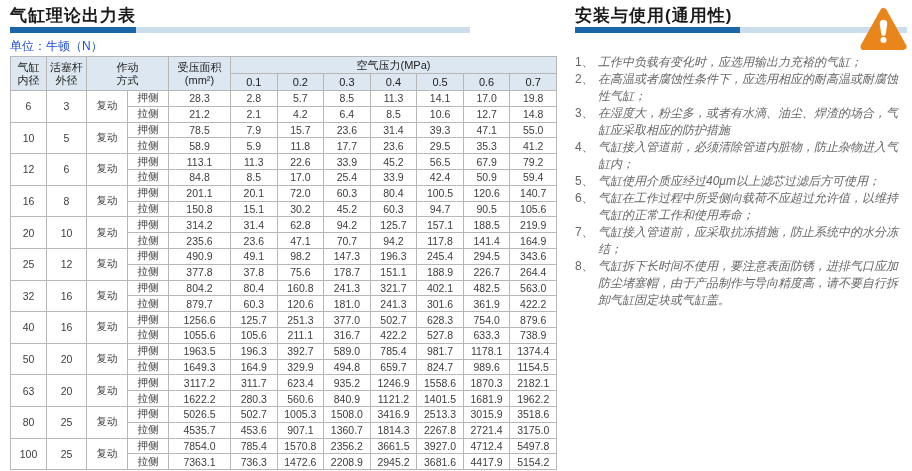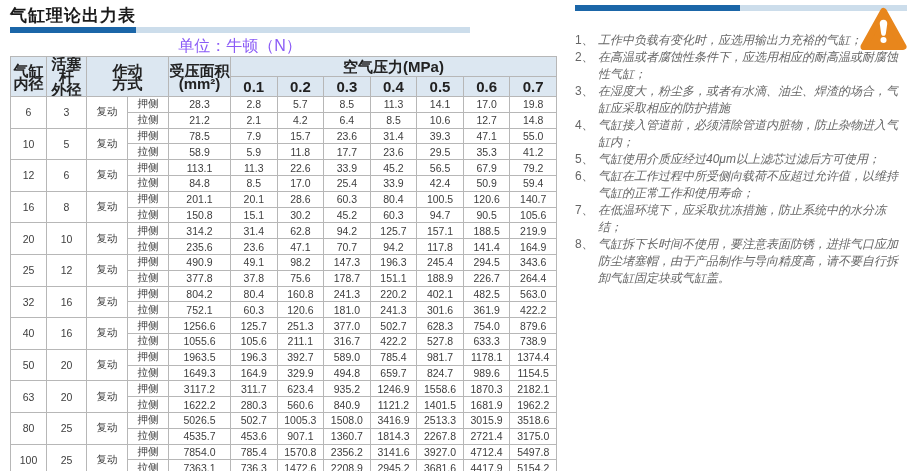--- a/index.html
+++ b/index.html
@@ -34,23 +34,23 @@
     background: var(--accent-dark, #1b66a8);
   }
 
   
   .left-panel { position: absolute; left: 10px; top: 5px; width: 460px; }
   .left-panel .title-bar .dark { width: 126px; }
   .unit-label {
     margin-top: 6px;
     height: 14px;
     line-height: 14px;
-    text-align: center;
-    font-size: 16px;
-    color: #8b5cf6;
+    text-align: left;
+    font-size: 12px;
+    color: #1d4ed8;
   }
 
   
   table.output-table {
     margin-top: 3px;
     width: 547px;
     border-collapse: collapse;
     table-layout: fixed;
     font-size: 10.5px;
     color: var(--text-table, #3d3d3d);
@@ -58,22 +58,22 @@
   }
   .output-table th, .output-table td {
     border: 1px solid #b7b7b7;
     text-align: center;
     vertical-align: middle;
     padding: 0;
     overflow: hidden;
   }
   .output-table thead th {
     background: var(--header-bg, #dce7f1);
-    font-weight: bold;
-    font-size: 15px;
+    font-weight: normal;
+    font-size: 11px;
     color: #222222;
     white-space: pre-line;
     line-height: 13px;
   }
   .output-table thead tr { height: 17px; }
   .output-table tbody tr { height: 15.8px; }
   .output-table tbody { border-top: 1px solid #8d8d8d; }
   .output-table tbody tr.group-start td { border-top: 1px solid #8d8d8d; }
 
   
@@ -221,21 +221,21 @@
             <td>50.9</td>
             <td>59.4</td>
           </tr>
           <tr class="group-start">
             <td rowspan="2">16</td>
             <td rowspan="2">8</td>
             <td rowspan="2">复动</td>
             <td>押侧</td>
             <td>201.1</td>
             <td>20.1</td>
-            <td>28.6</td>
+            <td>72.0</td>
             <td>60.3</td>
             <td>80.4</td>
             <td>100.5</td>
             <td>120.6</td>
             <td>140.7</td>
           </tr>
           <tr>
             <td>拉侧</td>
             <td>150.8</td>
             <td>15.1</td>
@@ -298,28 +298,28 @@
           </tr>
           <tr class="group-start">
             <td rowspan="2">32</td>
             <td rowspan="2">16</td>
             <td rowspan="2">复动</td>
             <td>押侧</td>
             <td>804.2</td>
             <td>80.4</td>
             <td>160.8</td>
             <td>241.3</td>
-            <td>220.2</td>
+            <td>321.7</td>
             <td>402.1</td>
             <td>482.5</td>
             <td>563.0</td>
           </tr>
           <tr>
             <td>拉侧</td>
-            <td>752.1</td>
+            <td>879.7</td>
             <td>60.3</td>
             <td>120.6</td>
             <td>181.0</td>
             <td>241.3</td>
             <td>301.6</td>
             <td>361.9</td>
             <td>422.2</td>
           </tr>
           <tr class="group-start">
             <td rowspan="2">40</td>
@@ -423,41 +423,42 @@
           </tr>
           <tr class="group-start">
             <td rowspan="2">100</td>
             <td rowspan="2">25</td>
             <td rowspan="2">复动</td>
             <td>押侧</td>
             <td>7854.0</td>
             <td>785.4</td>
             <td>1570.8</td>
             <td>2356.2</td>
-            <td>3141.6</td>
+            <td>3661.5</td>
             <td>3927.0</td>
             <td>4712.4</td>
             <td>5497.8</td>
           </tr>
           <tr>
             <td>拉侧</td>
             <td>7363.1</td>
             <td>736.3</td>
             <td>1472.6</td>
             <td>2208.9</td>
             <td>2945.2</td>
             <td>3681.6</td>
             <td>4417.9</td>
             <td>5154.2</td>
           </tr>
         </tbody>
     </table>
   </div>
 
   <div class="right-panel">
+    <div class="section-title">安装与使用(通用性)</div>
     <div class="title-bar">
       <div class="dark"></div>
     </div>
     <div class="warning-icon">
       <svg viewBox="0 0 48 48" width="47" height="48">
         <polygon points="24,6 44,42 4,42" style="fill: var(--orange, #e8861c); stroke: var(--orange, #e8861c);" stroke-width="7" stroke-linejoin="round"></polygon>
         <path d="M24 14.5 c2.6 0 4.1 1.9 3.8 4.4 l-1.4 9.6 c-0.2 1.5 -1.1 2.4 -2.4 2.4 s-2.2 -0.9 -2.4 -2.4 l-1.4 -9.6 C19.9 16.4 21.4 14.5 24 14.5 Z" fill="#ffffff"></path>
         <circle cx="24" cy="35.2" r="3.1" fill="#ffffff"></circle>
       </svg>
     </div>
@@ -481,21 +482,21 @@
         <div class="note">
           <span class="note-num">5、</span>
           <span class="note-text">气缸使用介质应经过40μm以上滤芯过滤后方可使用；</span>
         </div>
         <div class="note">
           <span class="note-num">6、</span>
           <span class="note-text">气缸在工作过程中所受侧向载荷不应超过允许值，以维持气缸的正常工作和使用寿命；</span>
         </div>
         <div class="note">
           <span class="note-num">7、</span>
-          <span class="note-text">在低温环境下，应采取抗冻措施，防止系统中的水分冻结；</span>
+          <span class="note-text">气缸接入管道前，应采取抗冻措施，防止系统中的水分冻结；</span>
         </div>
         <div class="note">
           <span class="note-num">8、</span>
           <span class="note-text">气缸拆下长时间不使用，要注意表面防锈，进排气口应加防尘堵塞帽，由于产品制作与导向精度高，请不要自行拆卸气缸固定块或气缸盖。</span>
         </div>
       </div>
   </div>
 
 </div>
 

